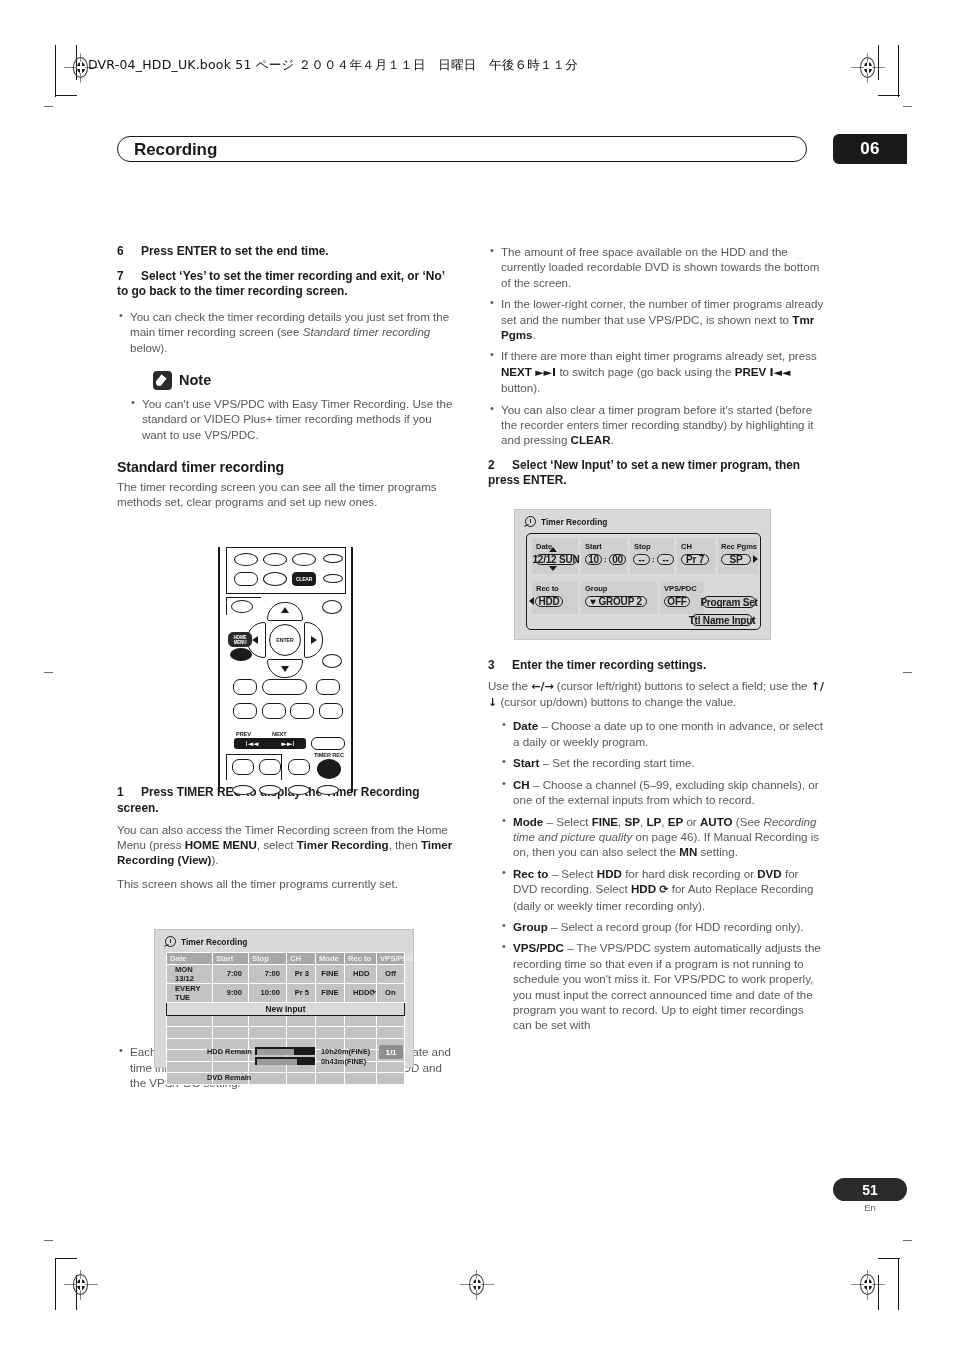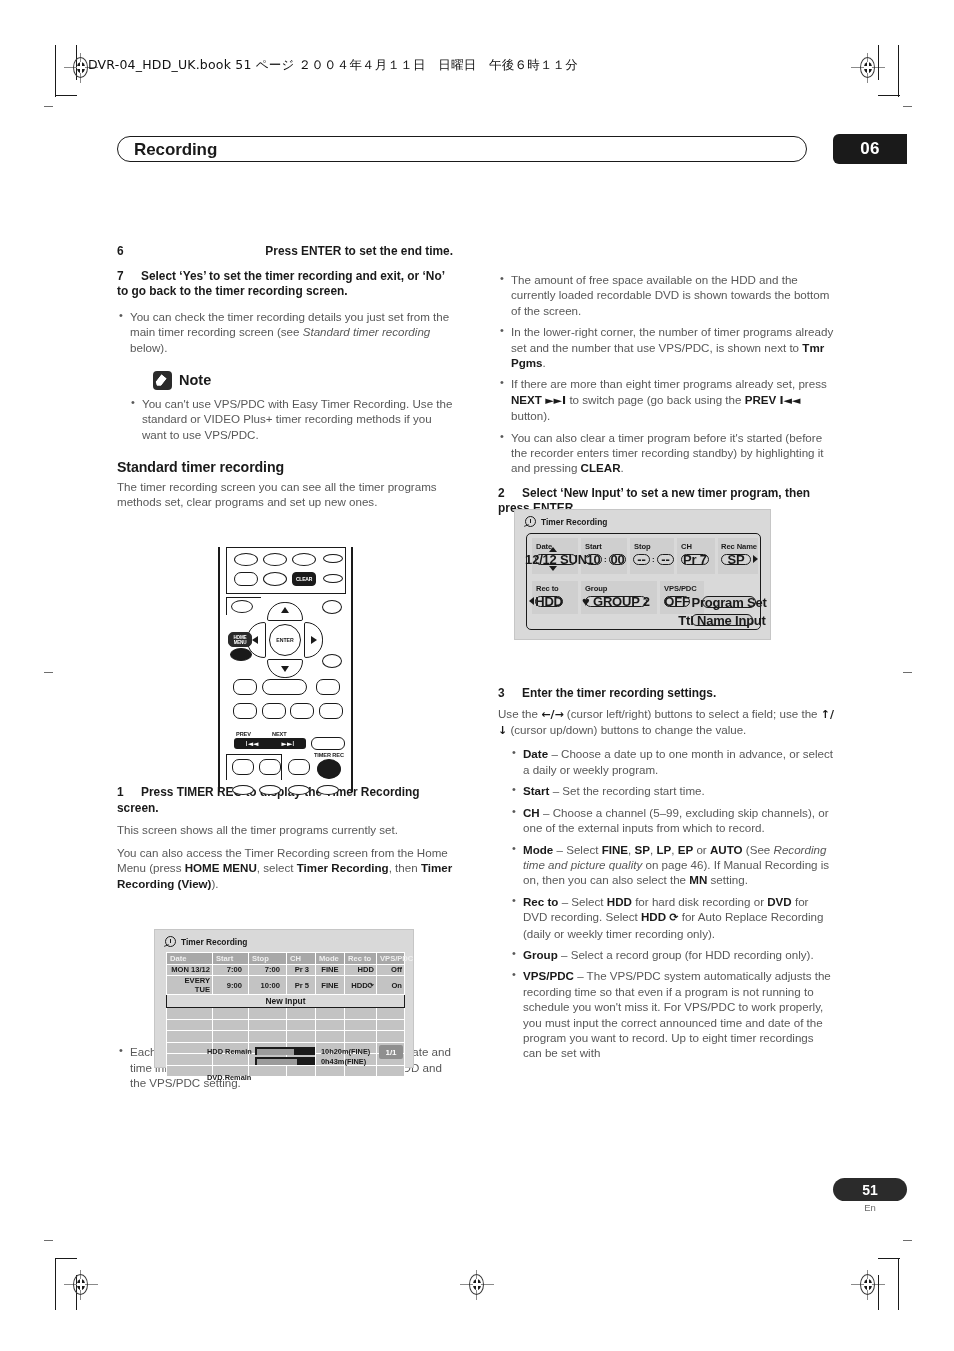--- a/index.html
+++ b/index.html
@@ -96,34 +96,34 @@
 
   
   .col {
     position: absolute;
     width: 336px;
     font-size: 11.6px;
     line-height: 15.4px;
     color: #585858;
   }
   .col-left { left: 117px; top: 244px; }
-  .col-right { left: 498px; top: 244px; margin-top: 28px; }
+  .col-right { left: 488px; top: 244px; }
 
   p { margin: 0 0 8px 0; }
 
   .step {
     color: #1a1a1a;
     font-weight: bold;
     font-size: 11.9px;
     line-height: 15.6px;
     margin: 0 0 9px 0;
     display: flex;
   }
   .step .n { width: 24px; flex: 0 0 24px; }
-  .step .t { flex: 1; text-align: right; }
+  .step .t { flex: 1; }
 
   ul.bullets {
     margin: 0 0 8px 0;
     padding: 0;
     list-style: none;
   }
   ul.bullets li {
     position: relative;
     padding-left: 13px;
     margin-bottom: 6px;
@@ -321,21 +321,21 @@
     text-align: center;
     font-weight: bold;
   }
   .tr-table th {
     background: #a8a8a8;
     color: #efefef;
     text-align: left;
     font-size: 7.6px;
     padding-left: 3px;
   }
-  .tr-table td.lft { text-align: right; padding-left: 2px; }
+  .tr-table td.lft { text-align: left; padding-left: 8px; }
   .tr-table td.rgt { text-align: right; padding-right: 6px; }
   .row-newinput td {
     background: #d9d9d9;
     border: 1.3px solid #1a1a1a;
     height: 12px;
     font-size: 8.4px;
   }
   .tr-remain {
     position: absolute;
     font-size: 7.4px;
@@ -385,21 +385,21 @@
     font-weight: bold;
     color: #1a1a1a;
     letter-spacing: -.1px;
   }
   .pill {
     position: absolute;
     border: 1.2px solid #1a1a1a;
     border-radius: 7px;
     background: #d4d4d4;
     box-sizing: border-box;
-    font-size: 13px;
+    font-size: 10px;
     font-weight: bold;
     color: #1a1a1a;
     display: flex;
     align-items: center;
     justify-content: center;
     letter-spacing: -.2px;
     white-space: nowrap;
   }
   .colon {
     position: absolute;
@@ -550,22 +550,22 @@
 
   <h2 class="subhead">Standard timer recording</h2>
   <p>The timer recording screen you can see all the timer programs methods set, clear programs and set up new ones.</p>
 
   <div style="height:268px;"></div>
 
   <div class="step" style="display:block;margin-bottom:5px;">
     <span style="display:inline-block;width:24px;">1</span><span>Press TIMER REC to display the Timer Recording screen.</span>
   </div>
 
+  <p>You can also access the Timer Recording screen from the Home Menu (press <b>HOME MENU</b>, select <b>Timer Recording</b>, then <b>Timer Recording (View)</b>).</p>
   <p>This screen shows all the timer programs currently set.</p>
-  <p>You can also access the Timer Recording screen from the Home Menu (press <b>HOME MENU</b>, select <b>Timer Recording</b>, then <b>Timer Recording (View)</b>).</p>
 
   <div style="height:145px;"></div>
 
   <ul class="bullets">
     <li>Each row is for one timer recording program, with the date and time information, channel, recording mode, DVD or HDD and the VPS/PDC setting.</li>
   </ul>
 </div>
 
 <div class="remote-wrap">
   <div class="remote-body"></div>
@@ -803,21 +803,21 @@
     <div class="fld" style="left:5px;top:4px;width:46px;height:36px;"></div>
     <div class="fld" style="left:54px;top:4px;width:46px;height:36px;"></div>
     <div class="fld" style="left:103px;top:4px;width:44px;height:36px;"></div>
     <div class="fld" style="left:150px;top:4px;width:38px;height:36px;"></div>
     <div class="fld" style="left:191px;top:4px;width:40px;height:36px;"></div>
 
     <div class="fld-lab" style="left:9px;top:8px;">Date</div>
     <div class="fld-lab" style="left:58px;top:8px;">Start</div>
     <div class="fld-lab" style="left:107px;top:8px;">Stop</div>
     <div class="fld-lab" style="left:154px;top:8px;">CH</div>
-    <div class="fld-lab" style="left:194px;top:8px;">Rec Name</div>
+    <div class="fld-lab" style="left:194px;top:8px;">Rec Pgms</div>
 
     <div class="updown" style="left:22px;top:13px;border-bottom:5px solid #1a1a1a;"></div>
     <div class="pill" style="left:8px;top:20px;width:42px;height:11px;">12/12 SUN</div>
     <div class="updown" style="left:22px;top:32px;border-top:5px solid #1a1a1a;"></div>
 
     <div class="pill" style="left:58px;top:20px;width:17px;height:11px;">10</div>
     <div class="colon" style="left:77px;top:21px;">:</div>
     <div class="pill" style="left:82px;top:20px;width:17px;height:11px;">00</div>
 
     <div class="pill" style="left:106px;top:20px;width:17px;height:11px;">--</div>

